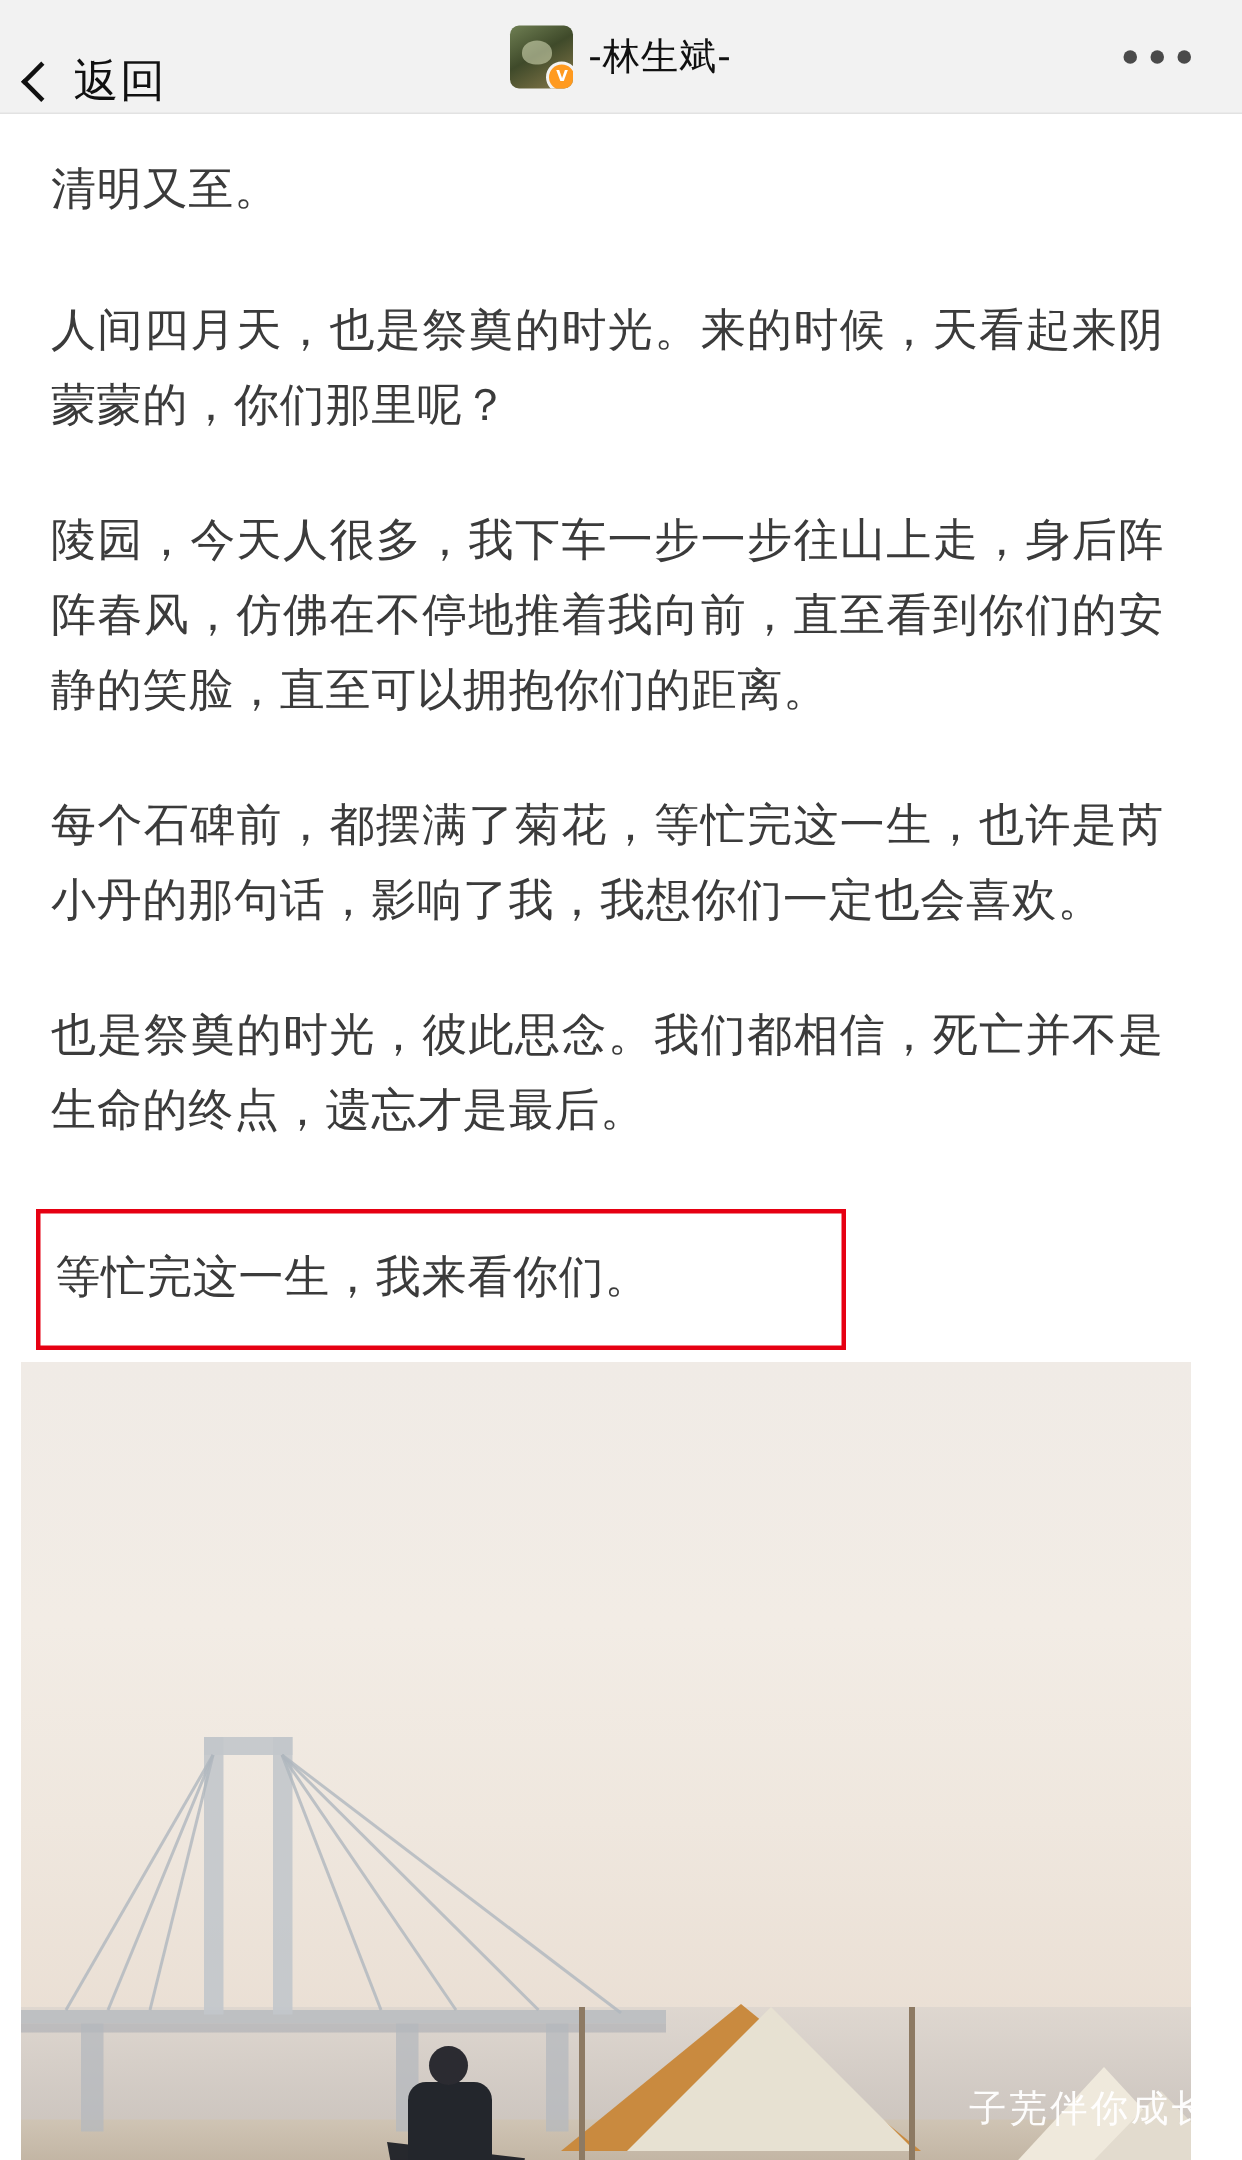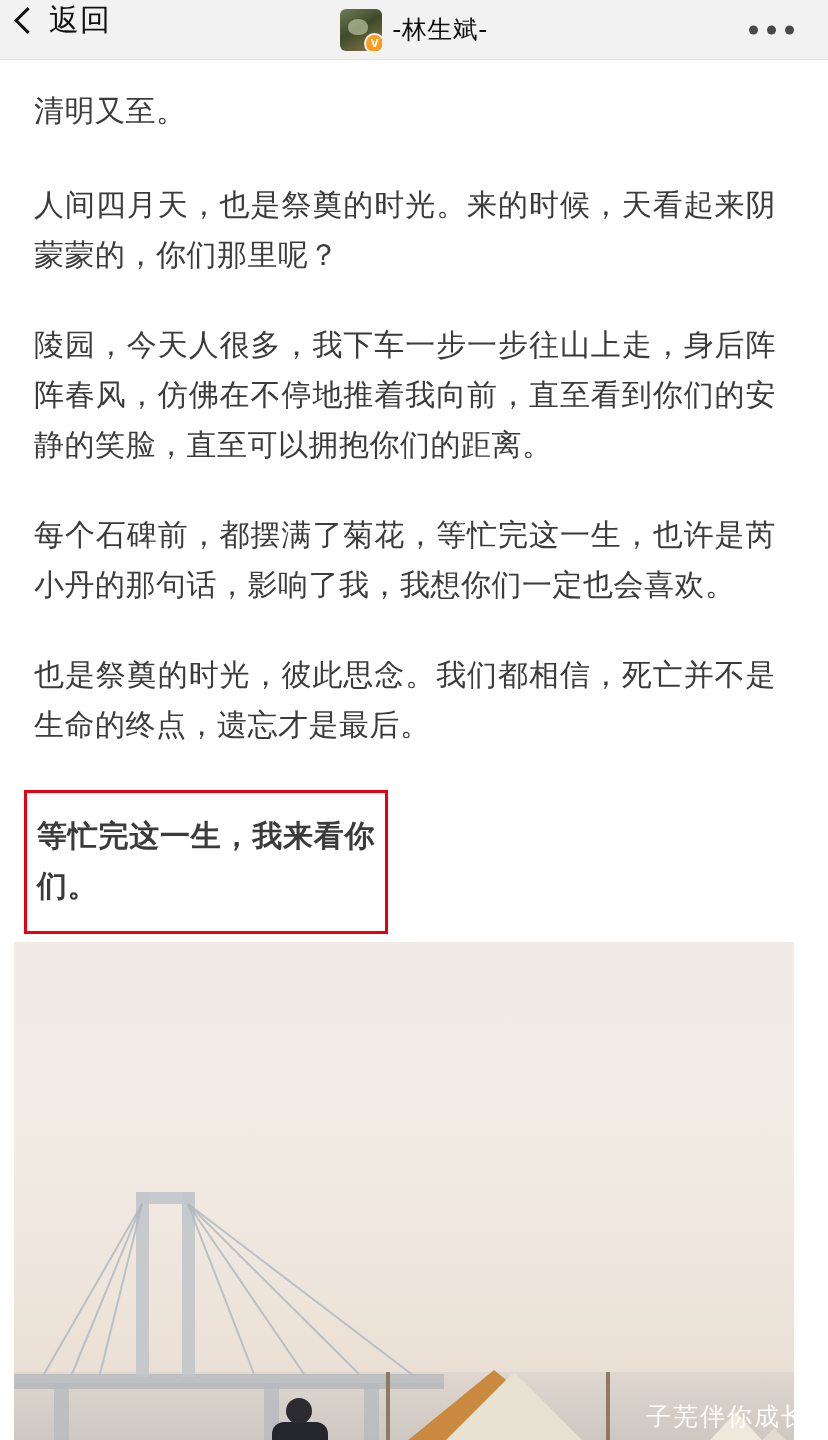--- a/index.html
+++ b/index.html
@@ -11,25 +11,25 @@
     width: 828px;
     height: 1440px;
     font-family: "DejaVu Sans", "Liberation Sans", sans-serif;
     overflow: hidden;
     position: relative;
   }
 
   
   .navbar {
     position: relative;
-    height: 60px;
+    height: 76px;
     background: #f2f2f2;
     border-bottom: 1px solid #e2e2e2;
     display: flex;
-    align-items: flex-start;
+    align-items: flex-end;
     box-sizing: border-box;
   }
   .nav-back {
     display: flex;
     align-items: center;
     margin-left: 18px;
     cursor: pointer;
   }
   .chevron-left {
     width: 16px;
@@ -132,24 +132,23 @@
     text-align: justify;
   }
   .para.first {
     margin-bottom: 44px;
   }
   .para.highlight {
     display: block;
     border: 3px solid #e60012;
     padding: 18px 10px 20px 10px;
     margin: 10px 0 8px -10px;
-    width: 364px;
+    width: 540px;
     box-sizing: border-box;
     color: #3b3b3b;
-    font-weight: bold;
   }
 
   
   .photo-wrap {
     position: relative;
     margin: 0 34px 0 0;
     padding-left: 14px;
     height: 610px;
     overflow: hidden;
   }
@@ -321,21 +320,21 @@
   
   .watermark {
     position: absolute;
     font-size: 24px;
     color: rgba(255,255,255,0.9);
     letter-spacing: 2px;
     white-space: nowrap;
   }
   .watermark.bottom-right {
     right: 20px;
-    bottom: 7px;
+    bottom: 18px;
     font-size: 25px;
     color: rgba(255,255,255,0.95);
   }
 </style>
 </head>
 <body>
 
 <div class="navbar">
   <div class="nav-back">
     <span class="chevron-left"></span>

